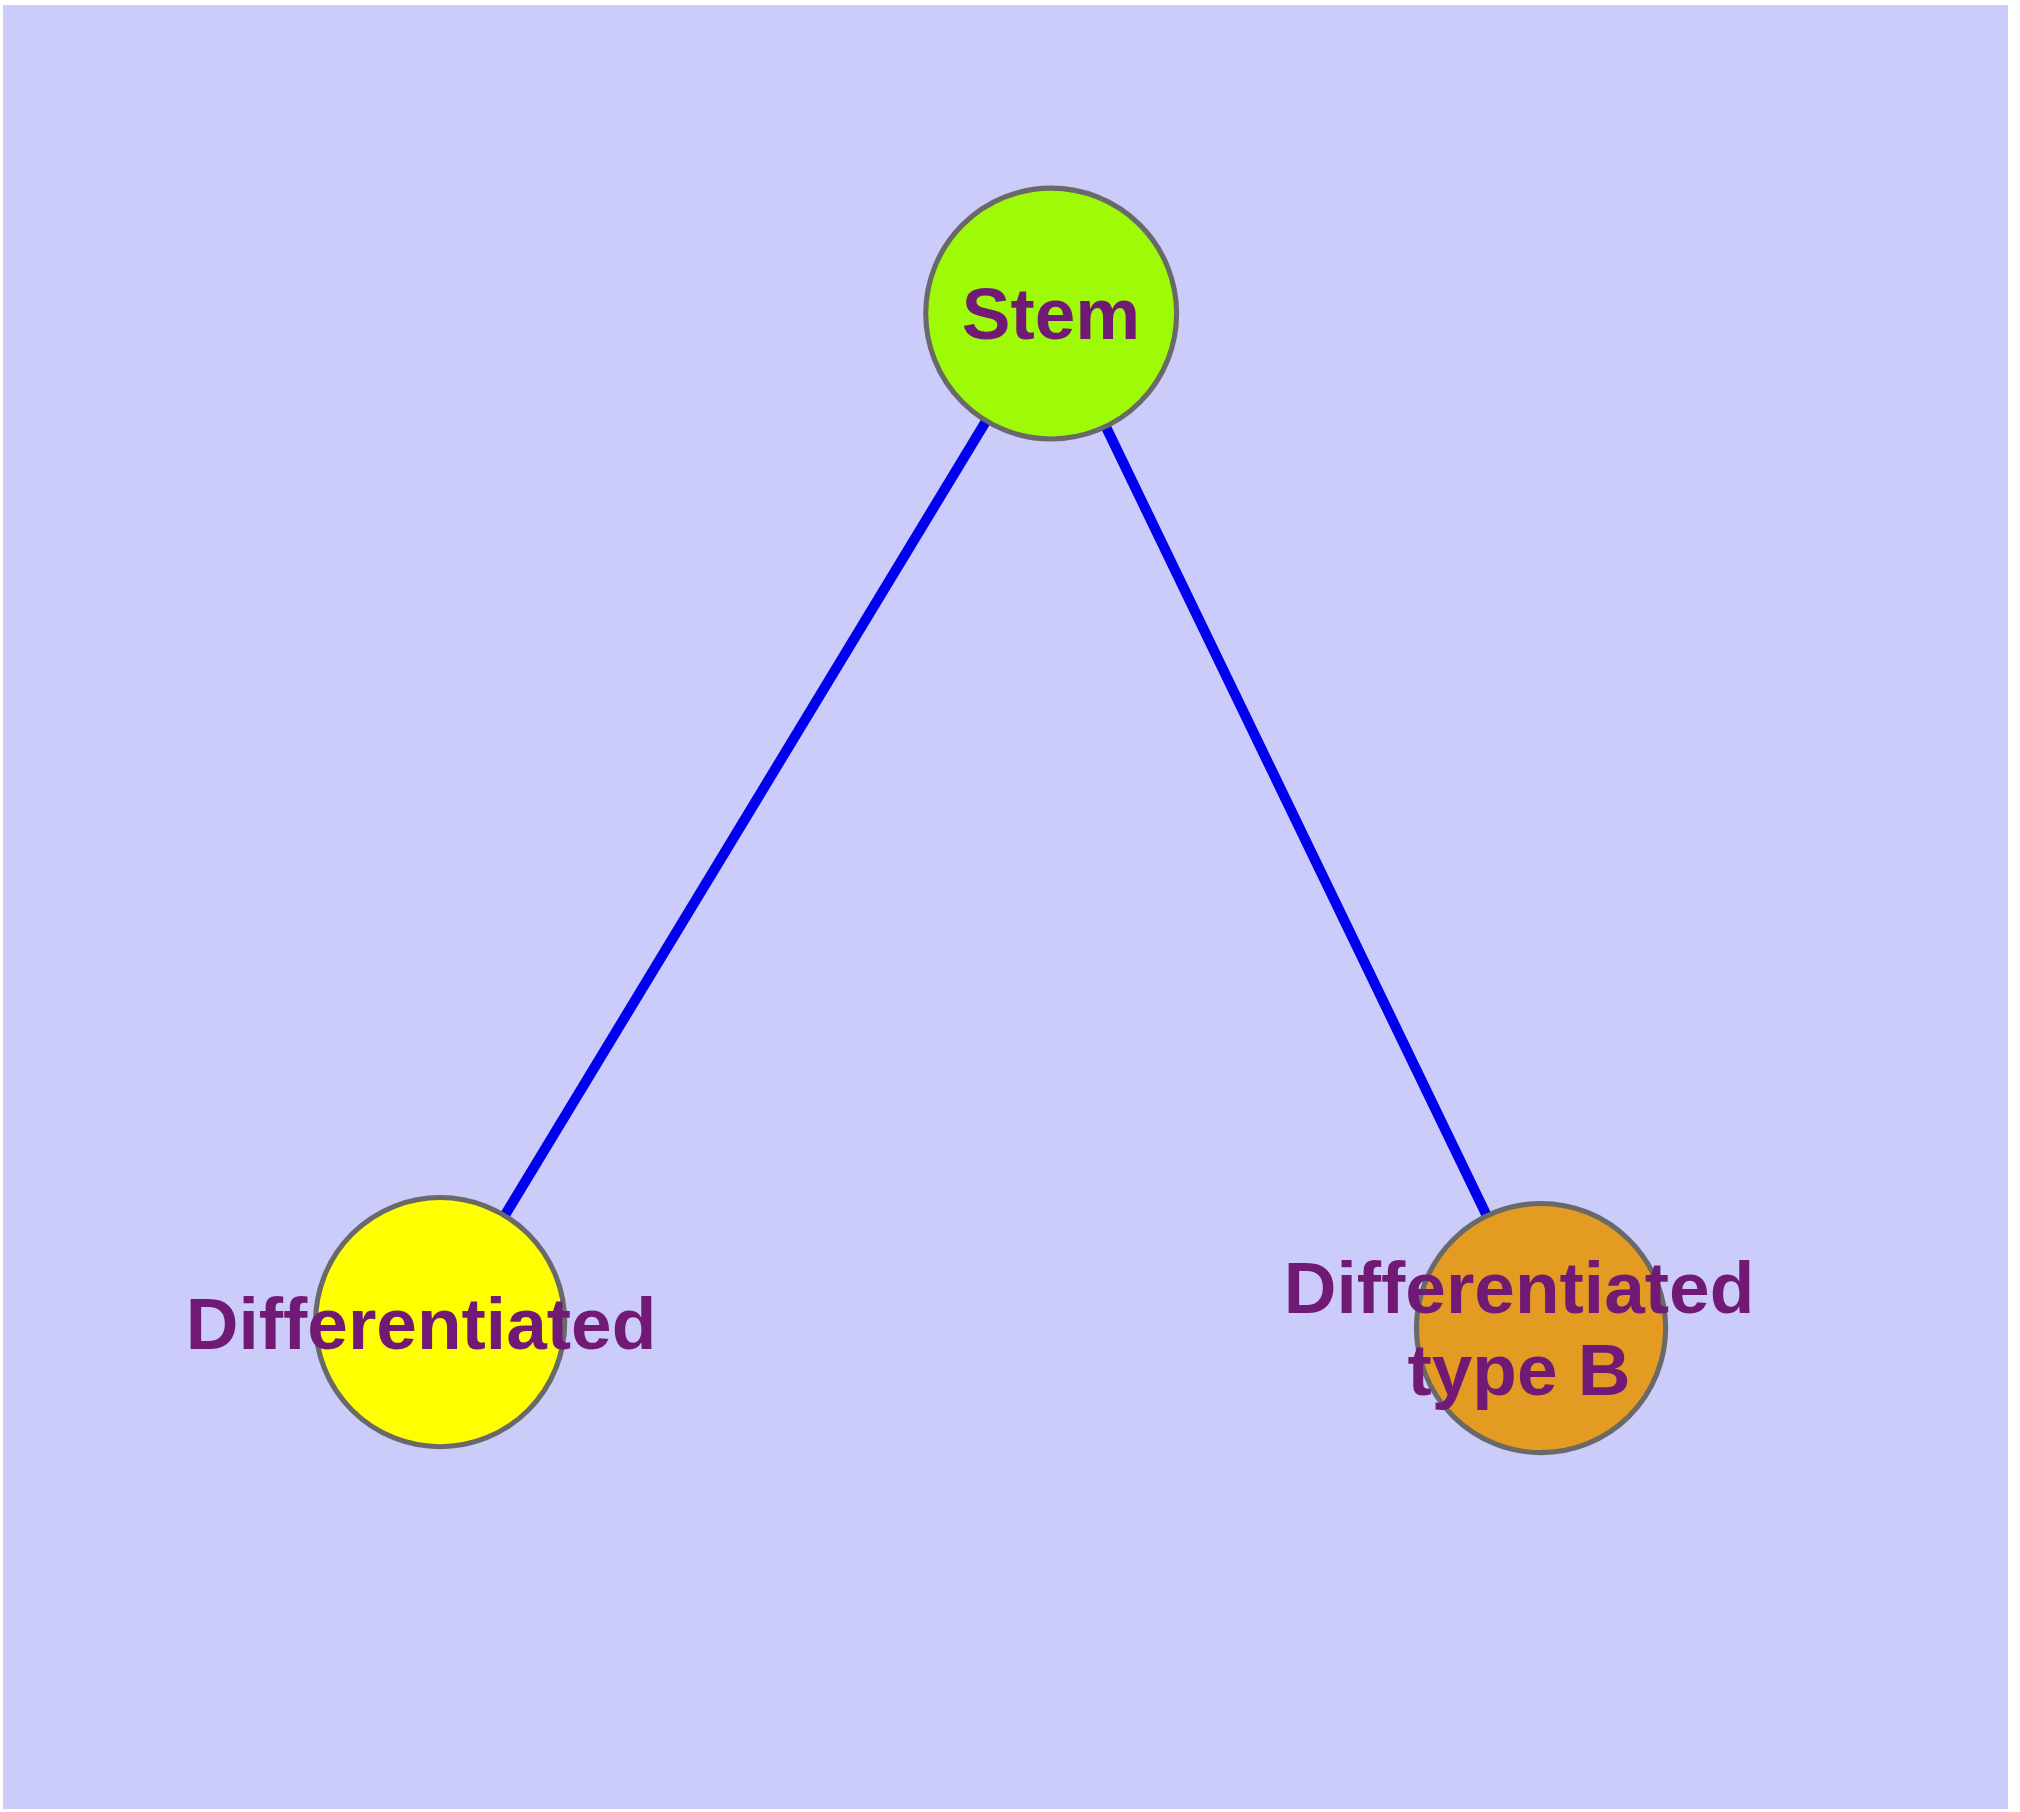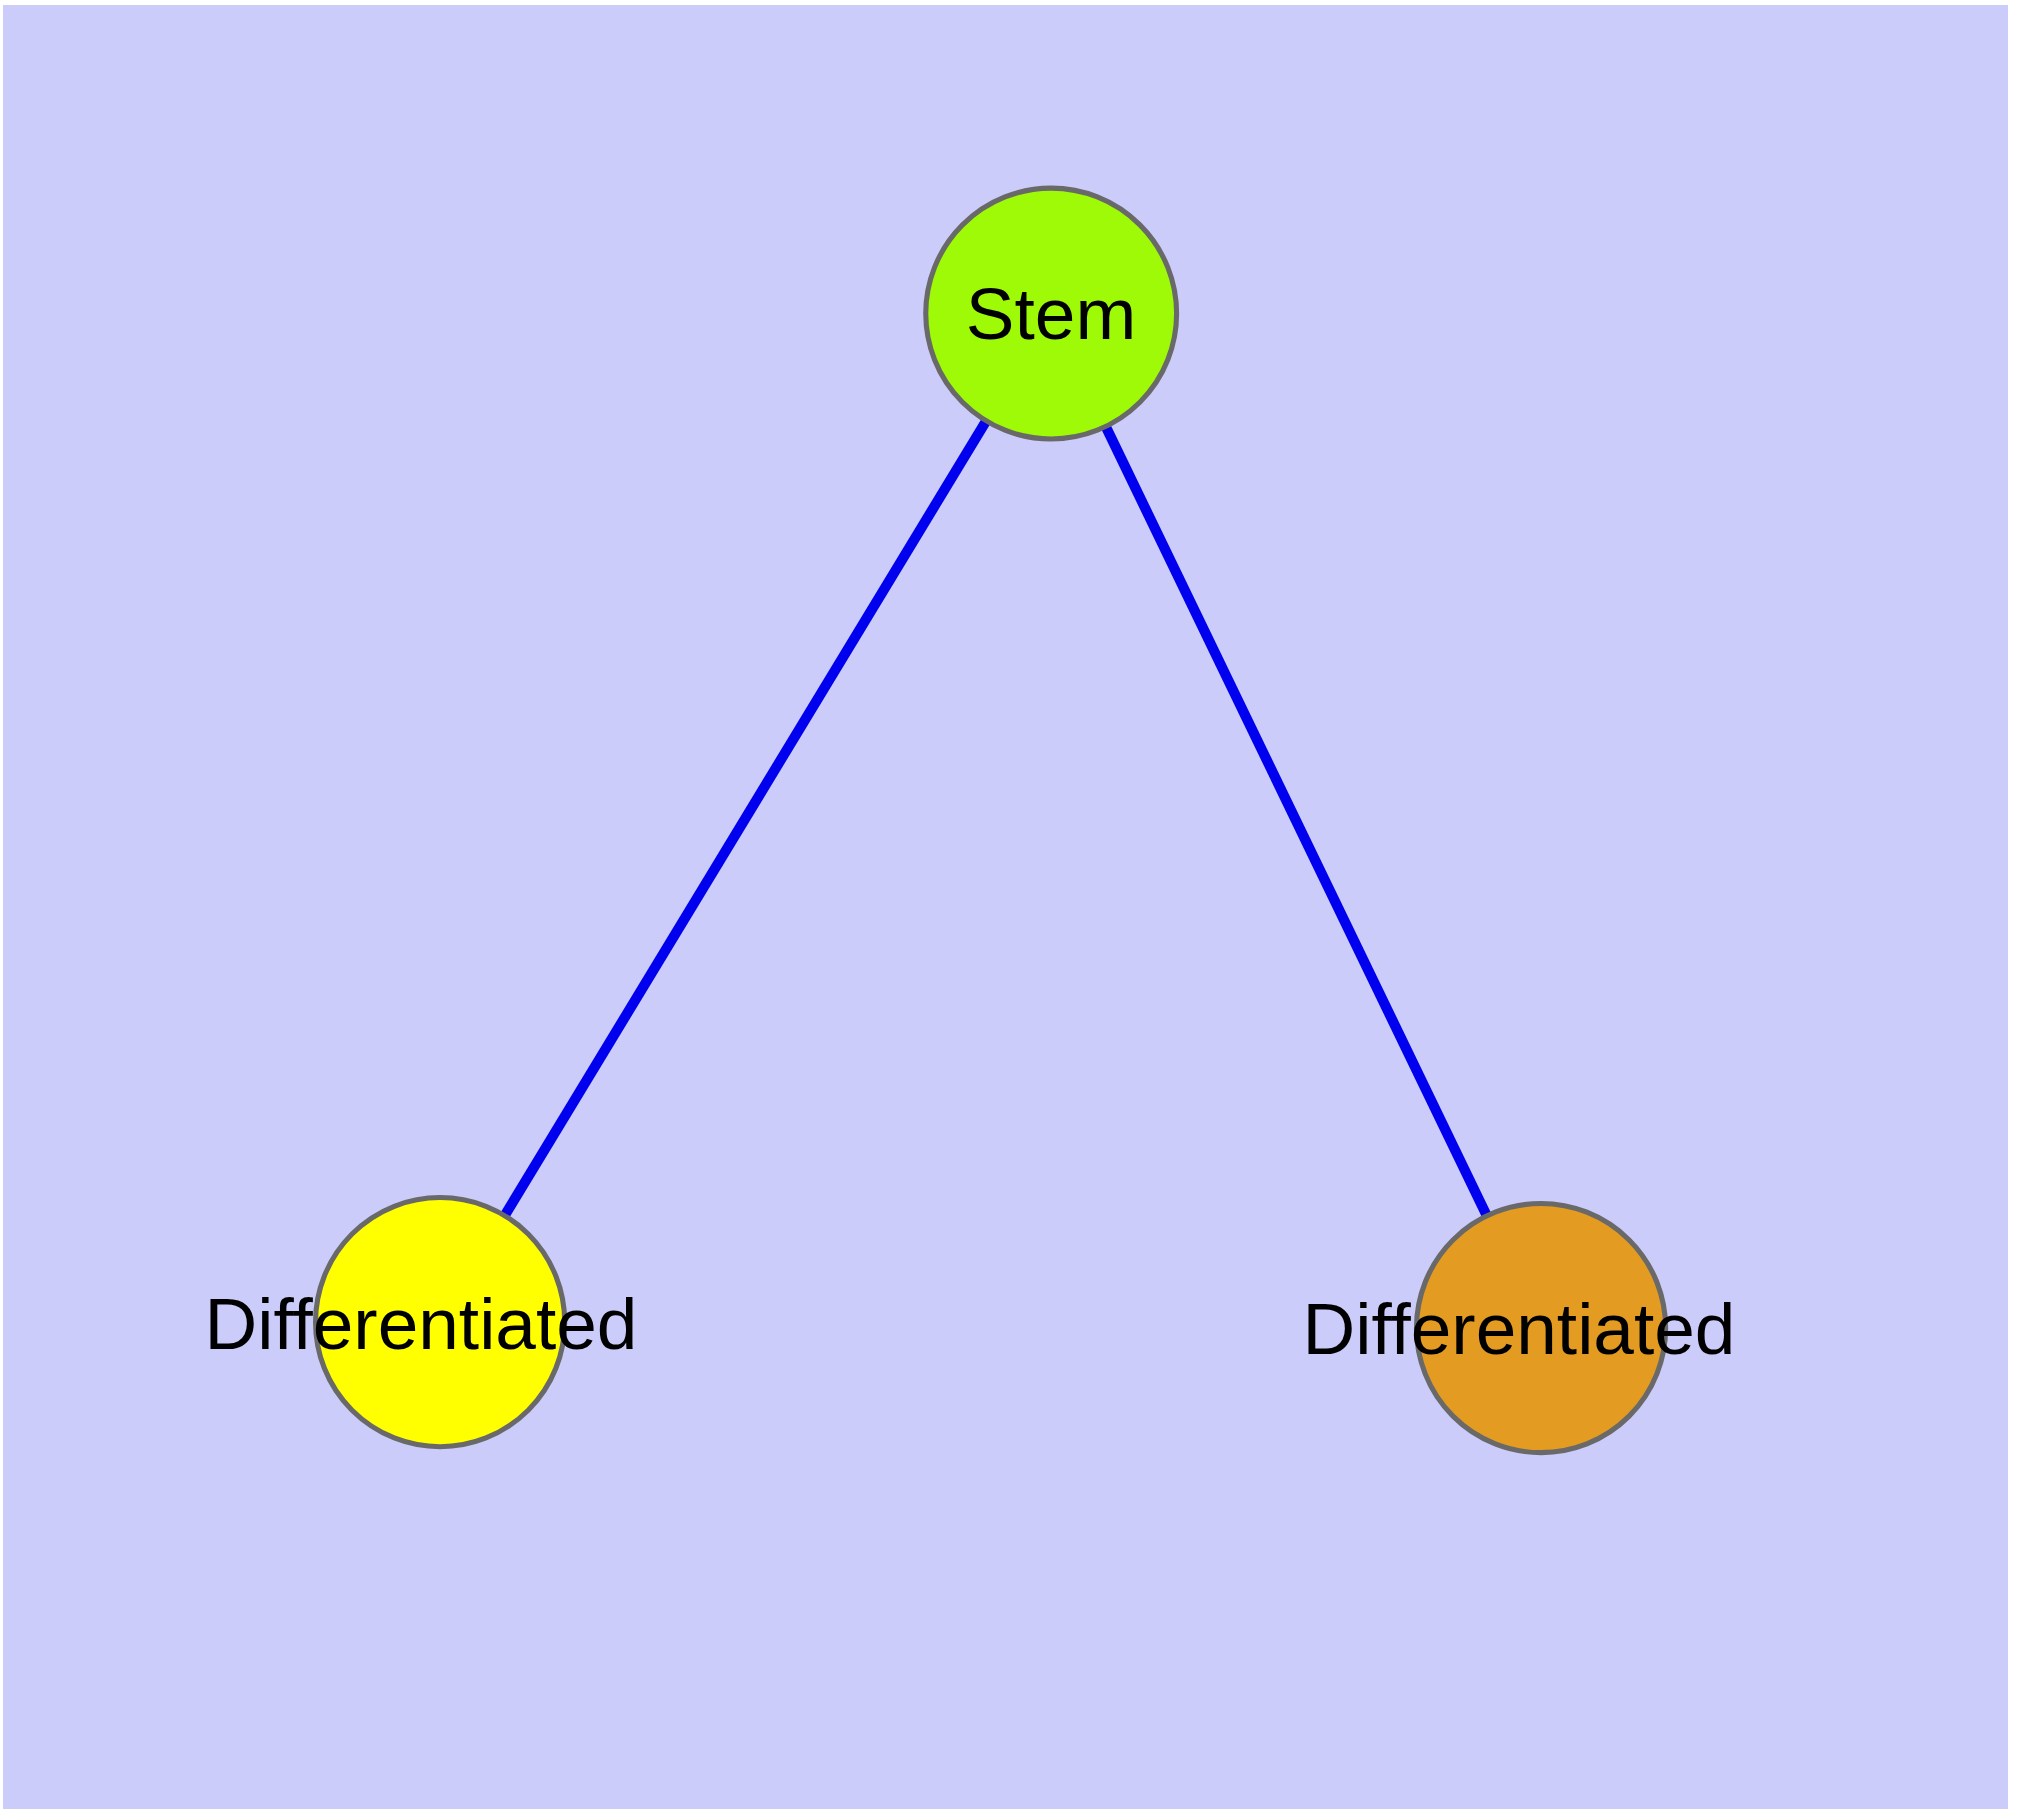--- a/index.html
+++ b/index.html
@@ -28,22 +28,22 @@
   #graph-svg {
     position: absolute;
     left: 0;
     top: 0;
     width: 2021px;
     height: 1812px;
     display: block;
   }
   .node-label {
     position: absolute;
-    color: #000000;
-    font-weight: normal;
+    color: #701a75;
+    font-weight: bold;
     font-family: "Liberation Sans", sans-serif;
     text-align: center;
     line-height: 1.12;
     white-space: nowrap;
     pointer-events: none;
   }
   #label-stem {
     font-size: 73px;
     left: 1051px;
     top: 314px;
@@ -84,16 +84,17 @@
   <div class="node-label" id="label-stem">
     <div>Stem</div>
   </div>
 
   <div class="node-label" id="label-diff-a">
     <div>Differentiated</div>
   </div>
 
   <div class="node-label" id="label-diff-b">
     <div>Differentiated</div>
+    <div>type B</div>
   </div>
 
 </div>
 
 
 </body></html>

